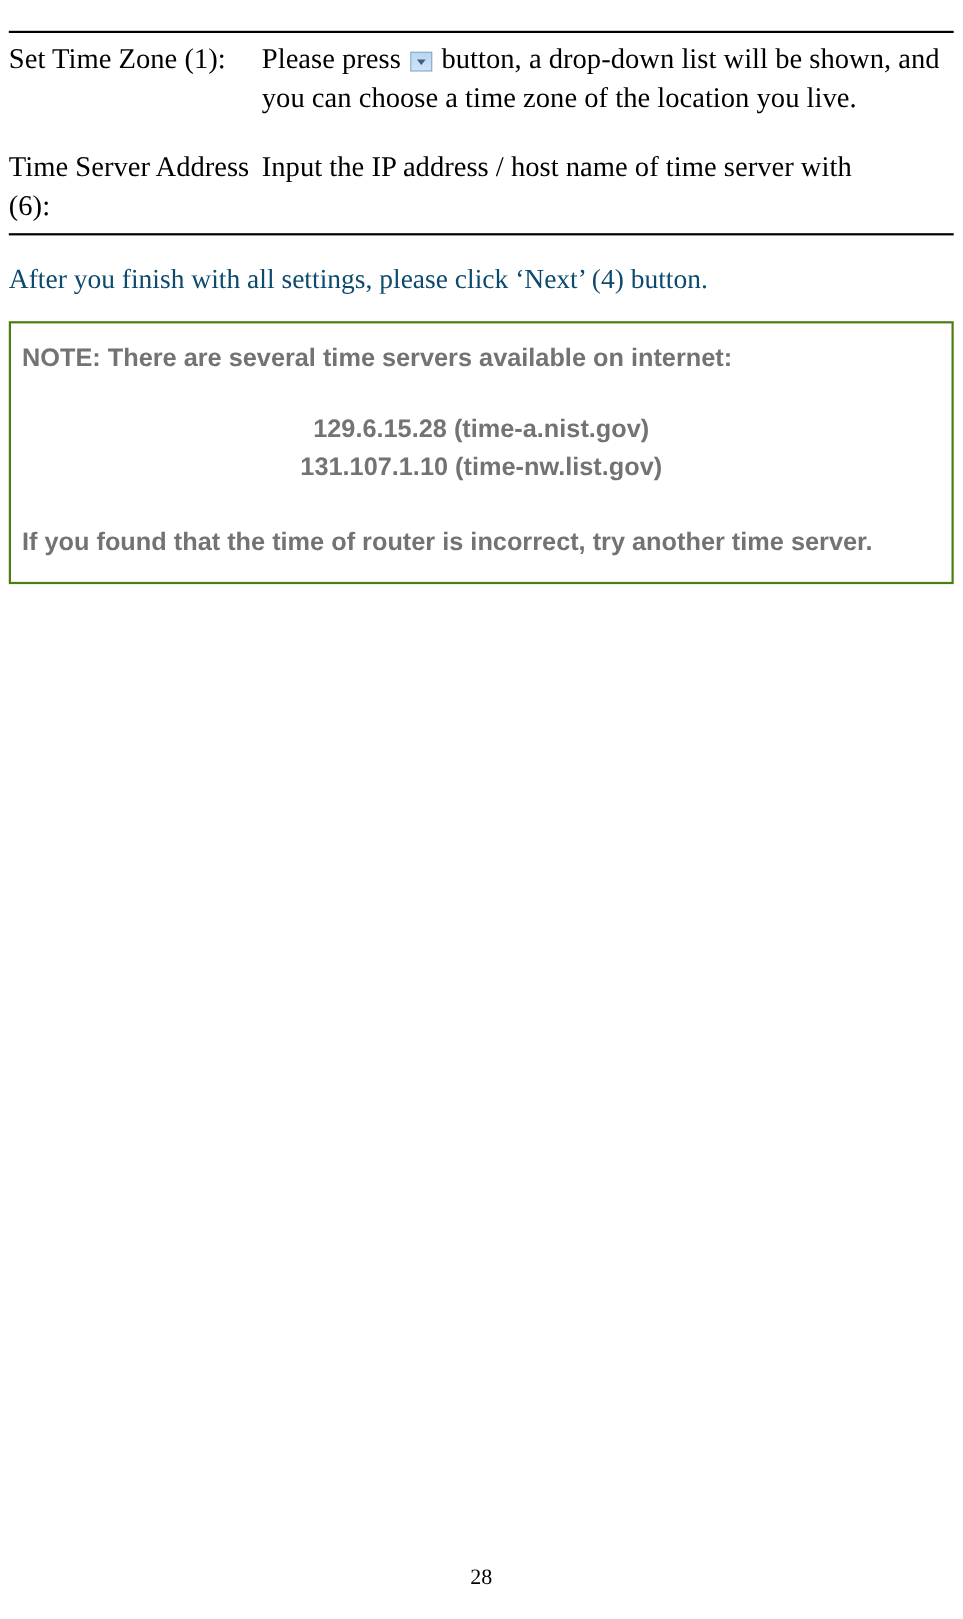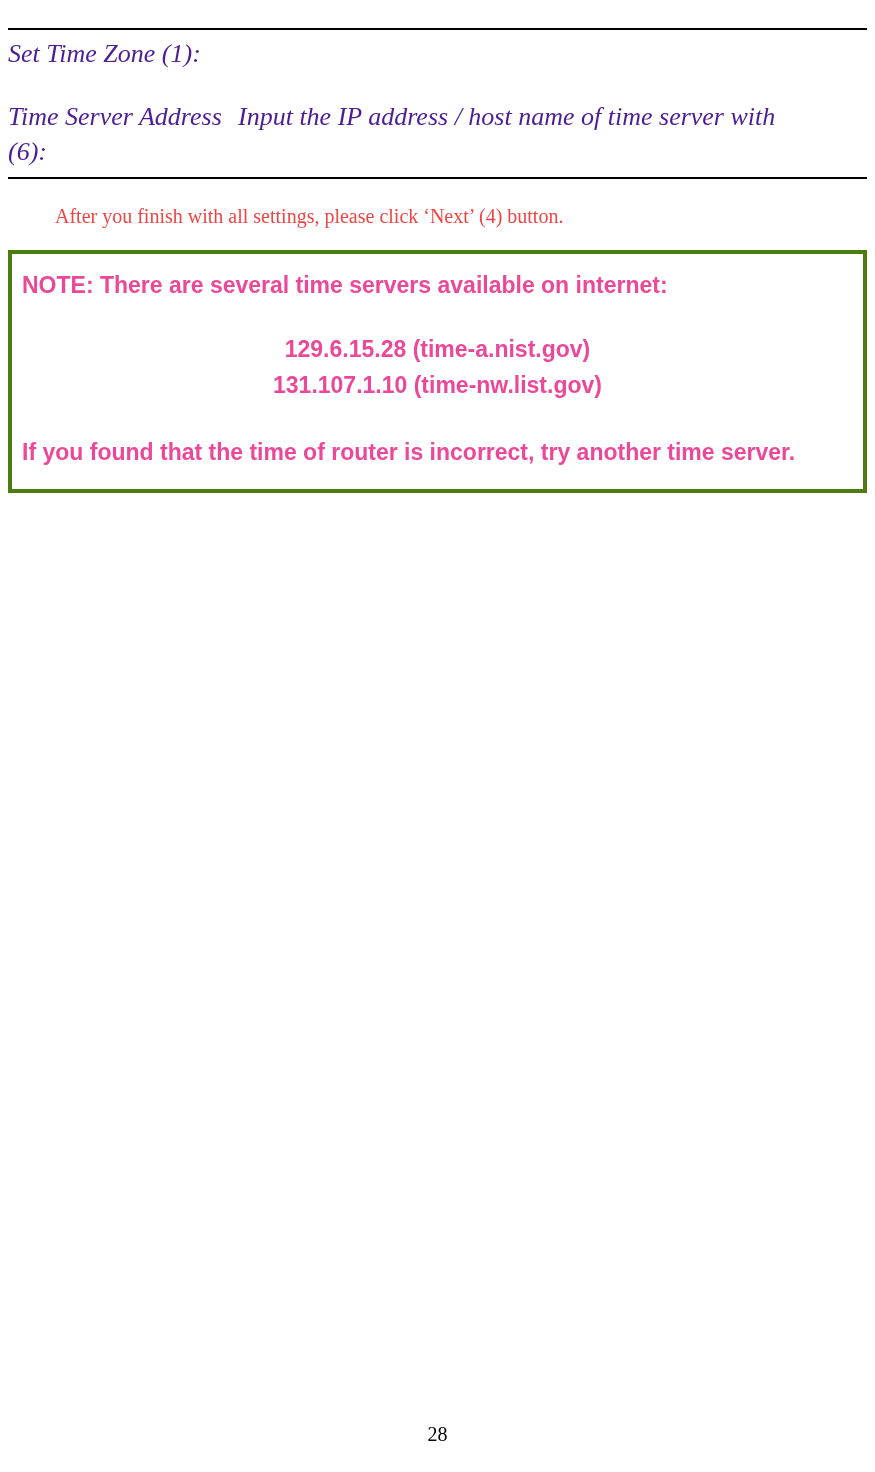--- a/index.html
+++ b/index.html
@@ -14,24 +14,23 @@
       font-family: 'Times New Roman', Times, serif;
       position: relative;
       padding: 0 8px;
     }
     .top-rule {
       border-top: 2.5px solid #000;
       margin-top: 28px;
       margin-bottom: 6px;
     }
     .definitions {
-      font-style: italic;
       font-size: 26px;
       line-height: 1.35;
-      color: #4c1d95;
+      color: #000000;
     }
     .def-row {
       display: flex;
       margin-bottom: 28px;
     }
     .def-row:last-child {
       margin-bottom: 8px;
     }
     .def-label {
       flex: 0 0 230px;
@@ -63,34 +62,33 @@
       border-top: 5px solid #3b5d8a;
     }
     .bottom-rule {
       border-top: 2.5px solid #000;
       margin-top: 6px;
       margin-bottom: 24px;
     }
     .after-text {
       font-family: 'Times New Roman', Times, serif;
       font-style: normal;
-      font-size: 20px;
-      color: #ef4444;
+      font-size: 25px;
+      color: #0c4a6e;
       margin-bottom: 20px;
       line-height: 1.35;
-      margin-left: 47px;
     }
     .note-box {
-      border: 4px solid #4d7c0f;
+      border: 2px solid #4d7c0f;
       padding: 14px 10px 18px 10px;
       font-family: Arial, Helvetica, sans-serif;
       font-weight: bold;
       font-size: 23px;
       line-height: 1.55;
-      color: #ec4899;
+      color: #737373;
     }
     .note-heading {
       text-align: left;
       margin-bottom: 28px;
     }
     .note-servers {
       text-align: center;
       margin-bottom: 32px;
     }
     .note-server-line {
@@ -113,20 +111,23 @@
   </style>
 </head>
 <body>
 
 <div class="top-rule"></div>
 
 <div class="definitions">
 
   <div class="def-row">
     <div class="def-label">Set Time Zone (1):</div>
+    <div class="def-desc">
+      <span>Please press </span><span class="dropdown-icon"></span><span> button, a drop-down list will be shown, and you can choose a time zone of the location you live.</span>
+    </div>
   </div>
 
   <div class="def-row">
     <div class="def-label">Time Server Address (6):</div>
     <div class="def-desc">Input the IP address / host name of time server with</div>
   </div>
 
 
 </div>
 

